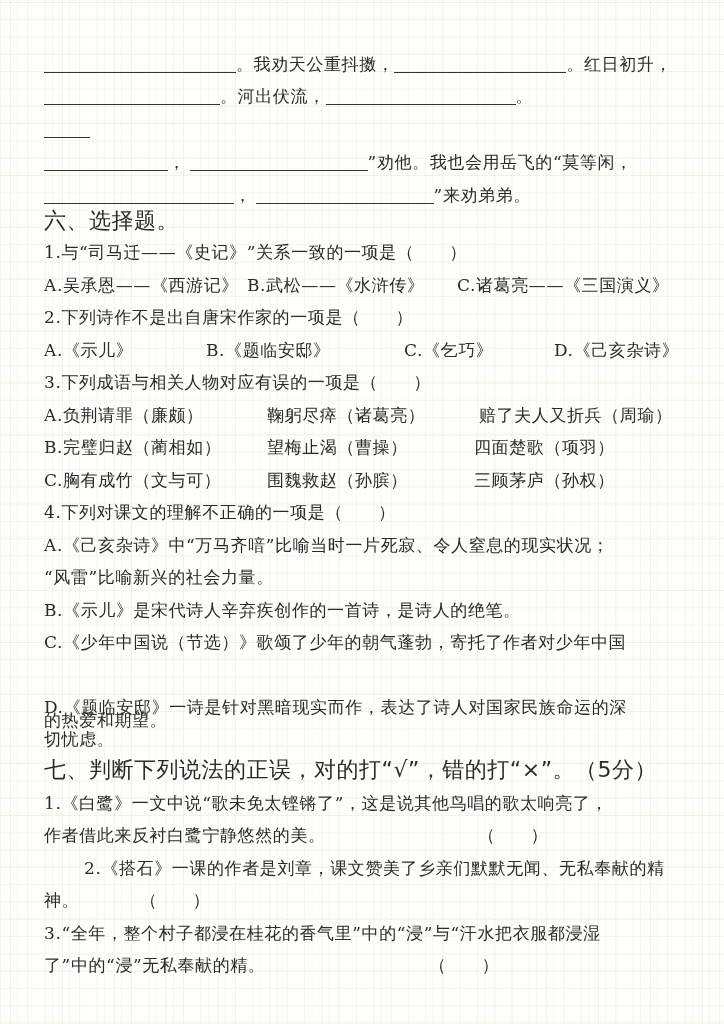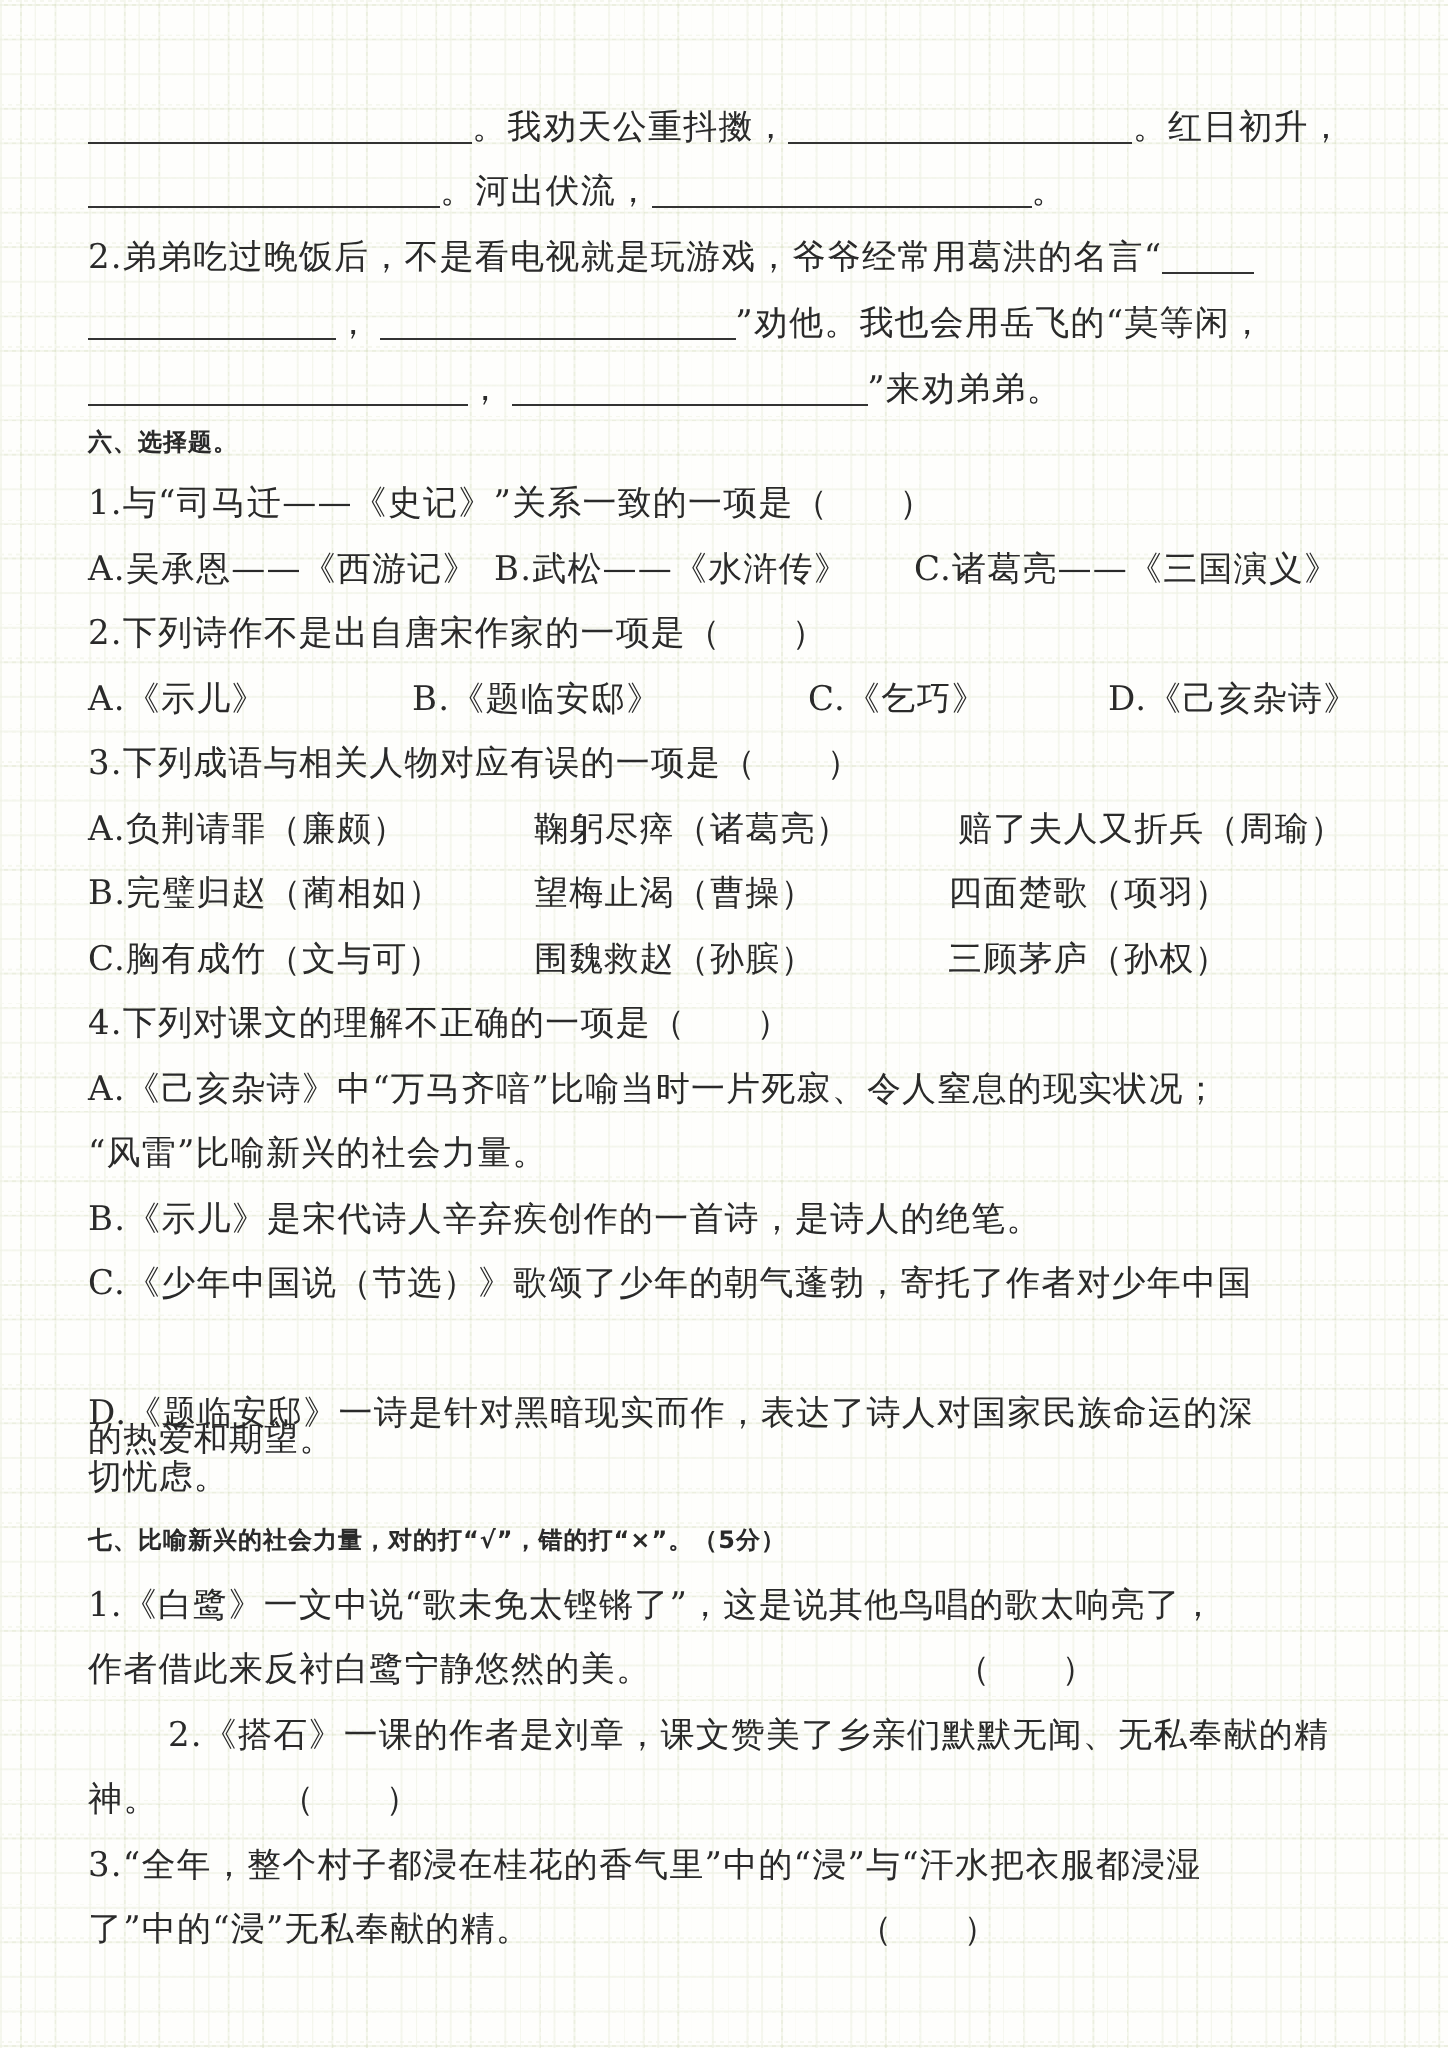--- a/index.html
+++ b/index.html
@@ -44,22 +44,22 @@
     .line {
       position: absolute;
       left: 44px;
       font-size: 17px;
       line-height: 24px;
       white-space: nowrap;
       letter-spacing: 0.6px;
     }
     .heading {
       font-family: "DejaVu Sans", "Liberation Sans", sans-serif;
-      font-weight: bold;
-      font-size: 12px;
+      font-weight: normal;
+      font-size: 22px;
       letter-spacing: 0.5px;
     }
     .blank {
       display: inline-block;
       border-bottom: 1.4px solid #333;
       height: 18px;
       vertical-align: -3px;
     }
     .seg {
       position: absolute;
@@ -73,21 +73,21 @@
 
 <div class="line" style="top:52px;text-align:right;">
   <span class="blank" style="width:192px;"></span><span>。我劝天公重抖擞，</span><span class="blank" style="width:172px;"></span><span>。红日初升，</span>
 </div>
 
 <div class="line" style="top:84px;">
   <span class="blank" style="width:176px;"></span><span>。河出伏流，</span><span class="blank" style="width:190px;"></span><span>。</span>
 </div>
 
 <div class="line" style="top:117px;">
-  <span>2.弟弟吃过晚饭后，不是看电视就是玩游戏，爷爷经常用葛洪的名言“</span><span class="blank" style="width:46px;"></span>
+  <span class="blank" style="width:46px;"></span>
 </div>
 
 <div class="line" style="top:150px;">
   <span class="blank" style="width:124px;"></span><span>，</span><span class="blank" style="width:178px; margin-left:4px;"></span><span>”劝他。我也会用岳飞的“莫等闲，</span>
 </div>
 
 <div class="line" style="top:183px;">
   <span class="blank" style="width:190px;"></span><span>，</span><span class="blank" style="width:178px; margin-left:4px;"></span><span>”来劝弟弟。</span>
 </div>
 
@@ -127,21 +127,21 @@
 
 <div class="line" style="top:500px;">4.下列对课文的理解不正确的一项是（　　）</div>
 <div class="line" style="top:533px;">A.《己亥杂诗》中“万马齐喑”比喻当时一片死寂、令人窒息的现实状况；</div>
 <div class="line" style="top:565px;">“风雷”比喻新兴的社会力量。</div>
 <div class="line" style="top:598px;">B.《示儿》是宋代诗人辛弃疾创作的一首诗，是诗人的绝笔。</div>
 <div class="line" style="top:630px;">C.《少年中国说（节选）》歌颂了少年的朝气蓬勃，寄托了作者对少年中国</div>
 <div class="line" style="top:663px;margin-top:45px;">的热爱和期望。</div>
 <div class="line" style="top:695px;">D.《题临安邸》一诗是针对黑暗现实而作，表达了诗人对国家民族命运的深</div>
 <div class="line" style="top:727px;">切忧虑。</div>
 
-<div class="line heading" style="top:758px;">七、比喻新兴的社会力量，对的打“√”，错的打“×”。（5分）</div>
+<div class="line heading" style="top:758px;">七、判断下列说法的正误，对的打“√”，错的打“×”。（5分）</div>
 
 <div class="line" style="top:791px;">1.《白鹭》一文中说“歌未免太铿锵了”，这是说其他鸟唱的歌太响亮了，</div>
 <div class="line" style="top:823px; width:640px;">
   <span class="seg" style="left:0;">作者借此来反衬白鹭宁静悠然的美。</span>
   <span class="seg" style="left:434px;">（　　）</span>
 </div>
 
 <div class="line" style="top:856px;margin-left:40px;">2.《搭石》一课的作者是刘章，课文赞美了乡亲们默默无闻、无私奉献的精</div>
 <div class="line" style="top:888px; width:640px;">
   <span class="seg" style="left:0;">神。</span>

